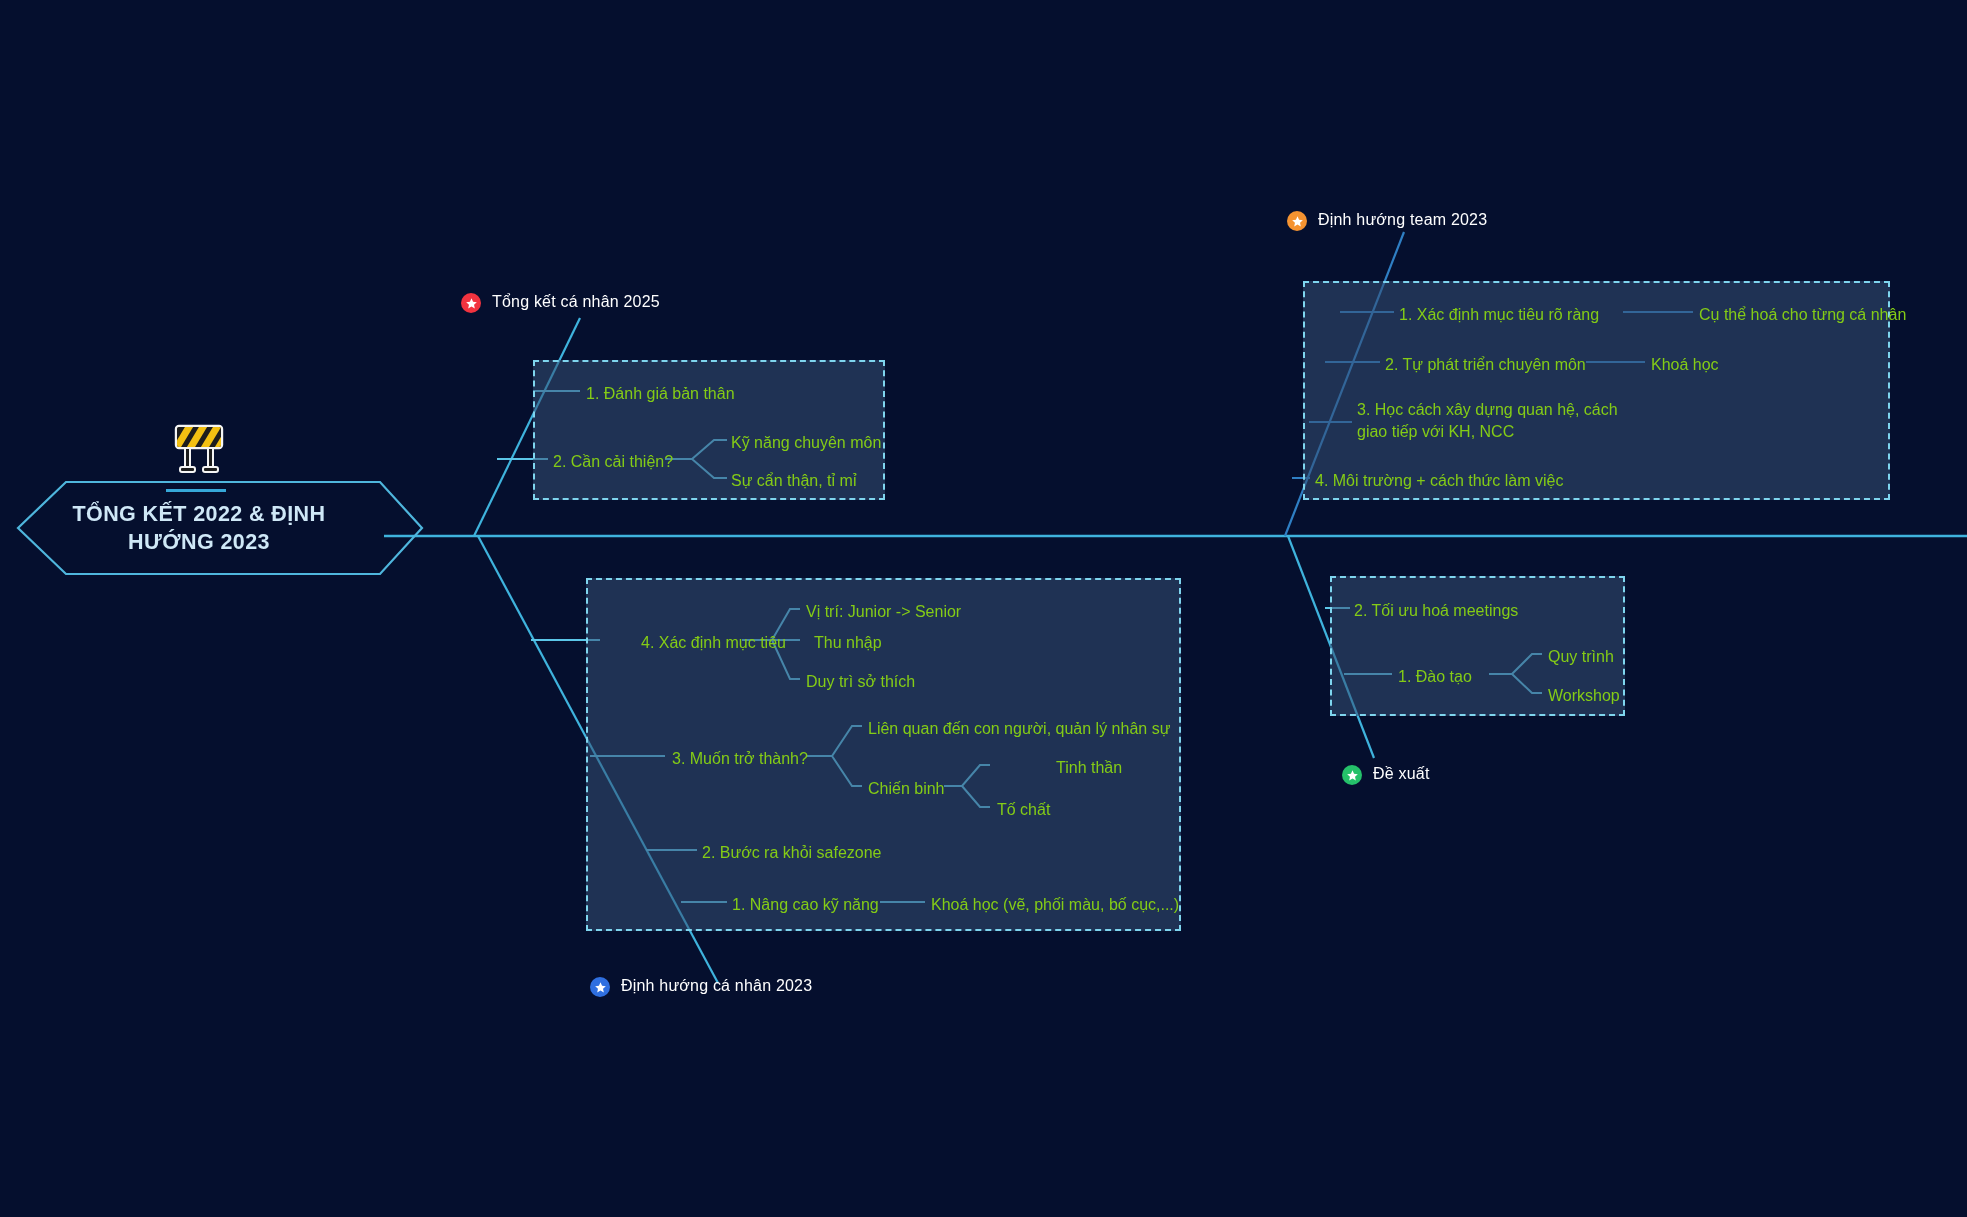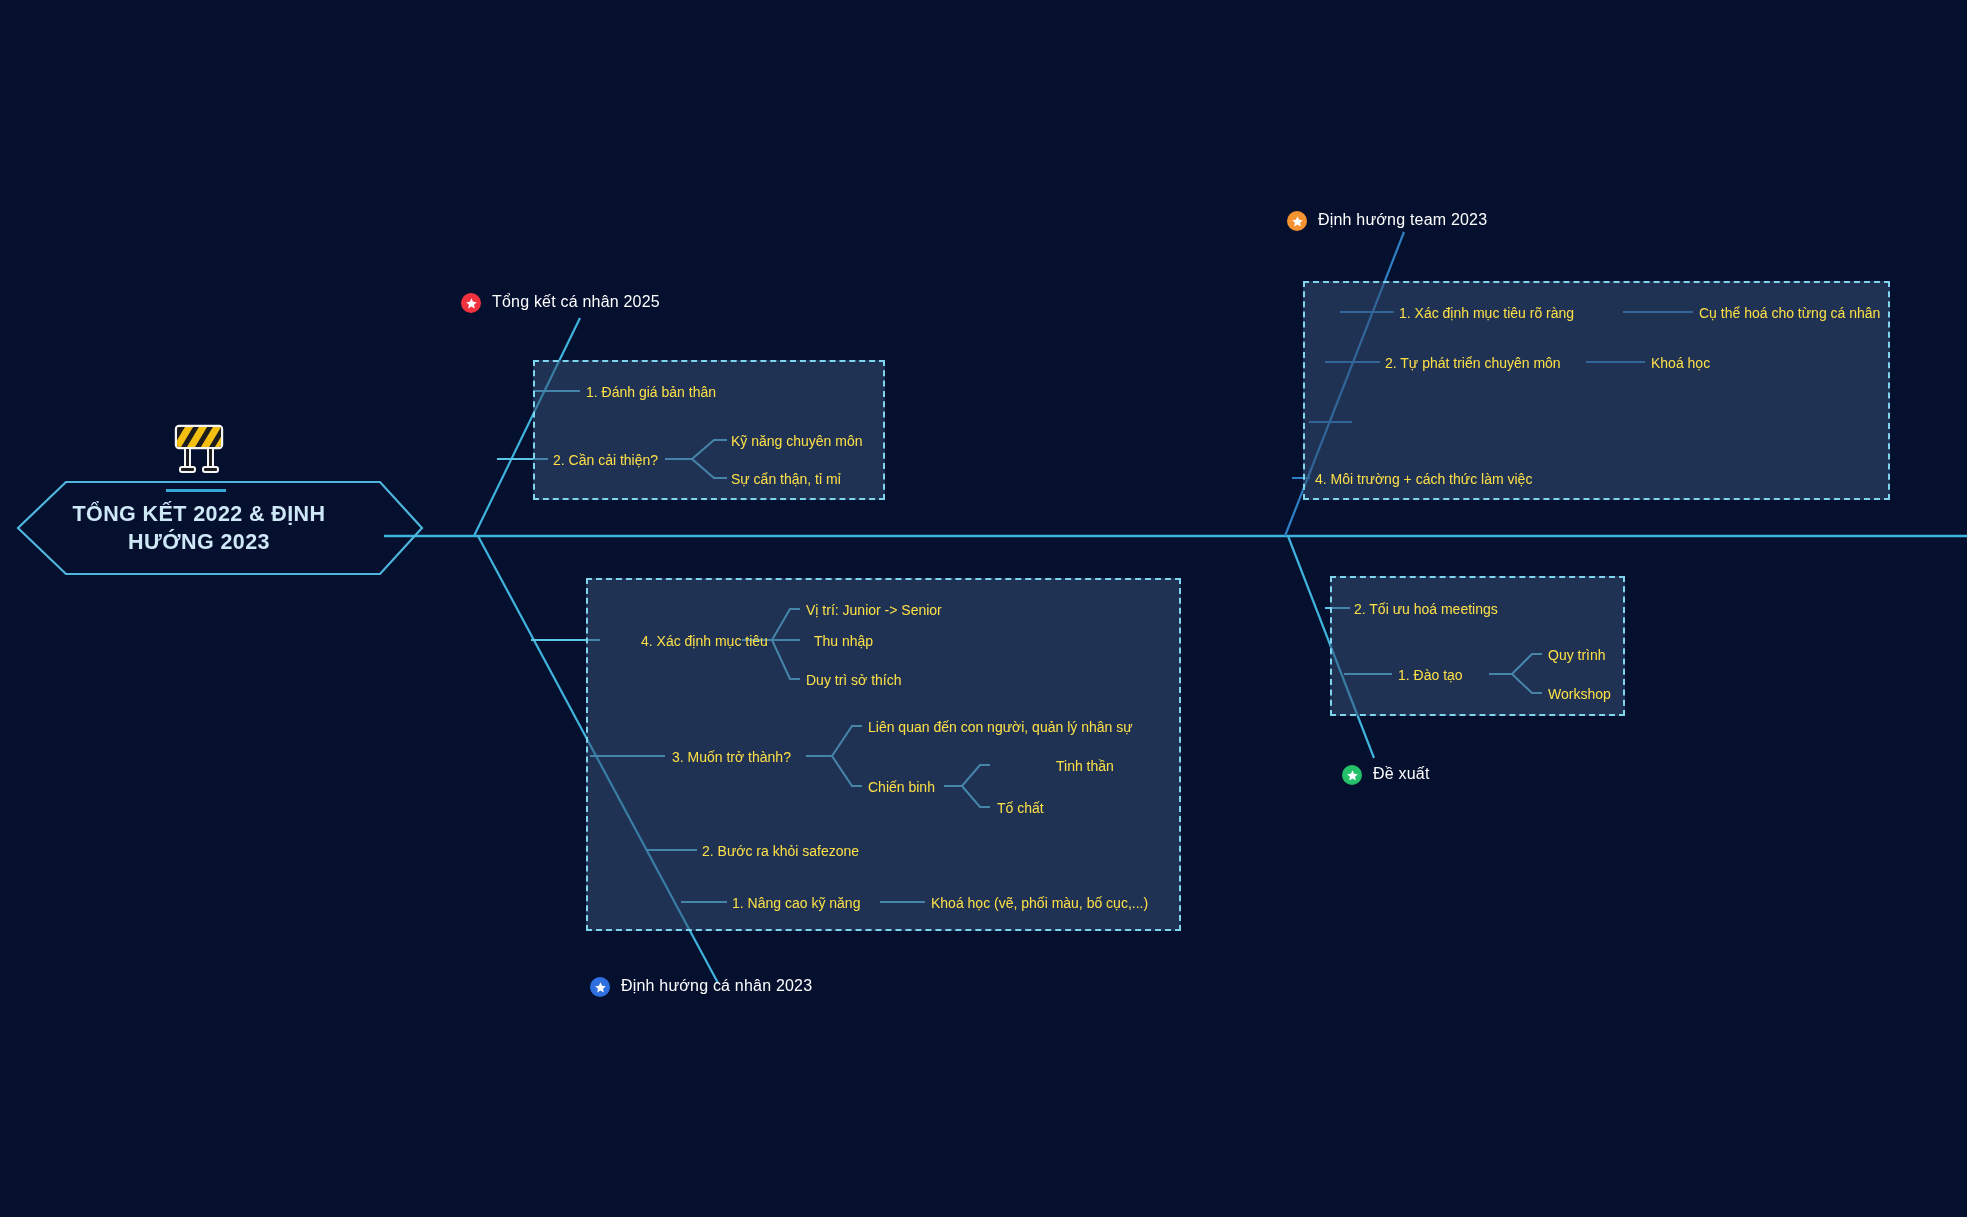--- a/index.html
+++ b/index.html
@@ -53,22 +53,22 @@
   .gbox {
     position: absolute;
     background: rgba(52,80,116,0.55);
     border: 2px dashed #7fd5ee;
   }
 
   
   .node {
     position: absolute;
     white-space: nowrap;
-    font-size: 14px;
-    color: #fde047;
+    font-size: 16px;
+    color: #84cc16;
     line-height: 1.36;
   }
   .node.wrap { white-space: normal; width: 240px; }
 
   
   .chip {
     position: absolute;
     display: flex; align-items: flex-start; gap: 11px;
     white-space: nowrap;
   }
@@ -206,20 +206,21 @@
 
   <div class="node" style="left:586px; top:383px;">1. Đánh giá bản thân</div>
   <div class="node" style="left:553px; top:451px;">2. Cần cải thiện?</div>
   <div class="node" style="left:731px; top:432px;">Kỹ năng chuyên môn</div>
   <div class="node" style="left:731px; top:470px;">Sự cẩn thận, tỉ mỉ</div>
 
   <div class="node" style="left:1399px; top:304px;">1. Xác định mục tiêu rõ ràng</div>
   <div class="node" style="left:1699px; top:304px;">Cụ thể hoá cho từng cá nhân</div>
   <div class="node" style="left:1385px; top:354px;">2. Tự phát triển chuyên môn</div>
   <div class="node" style="left:1651px; top:354px;">Khoá học</div>
+  <div class="node wrap" style="left:1357px; top:399px; width:290px;">3. Học cách xây dựng quan hệ, cách giao tiếp với KH, NCC</div>
   <div class="node" style="left:1315px; top:470px;">4. Môi trường + cách thức làm việc</div>
 
   <div class="node" style="left:605px; top:632px;margin-left:36px;">4. Xác định mục tiêu</div>
   <div class="node" style="left:806px; top:601px;">Vị trí: Junior -&gt; Senior</div>
   <div class="node" style="left:806px; top:632px;margin-left:8px;">Thu nhập</div>
   <div class="node" style="left:806px; top:671px;">Duy trì sở thích</div>
 
   <div class="node" style="left:672px; top:748px;">3. Muốn trở thành?</div>
   <div class="node" style="left:868px; top:718px;">Liên quan đến con người, quản lý nhân sự</div>
   <div class="node" style="left:868px; top:778px;">Chiến binh</div>

